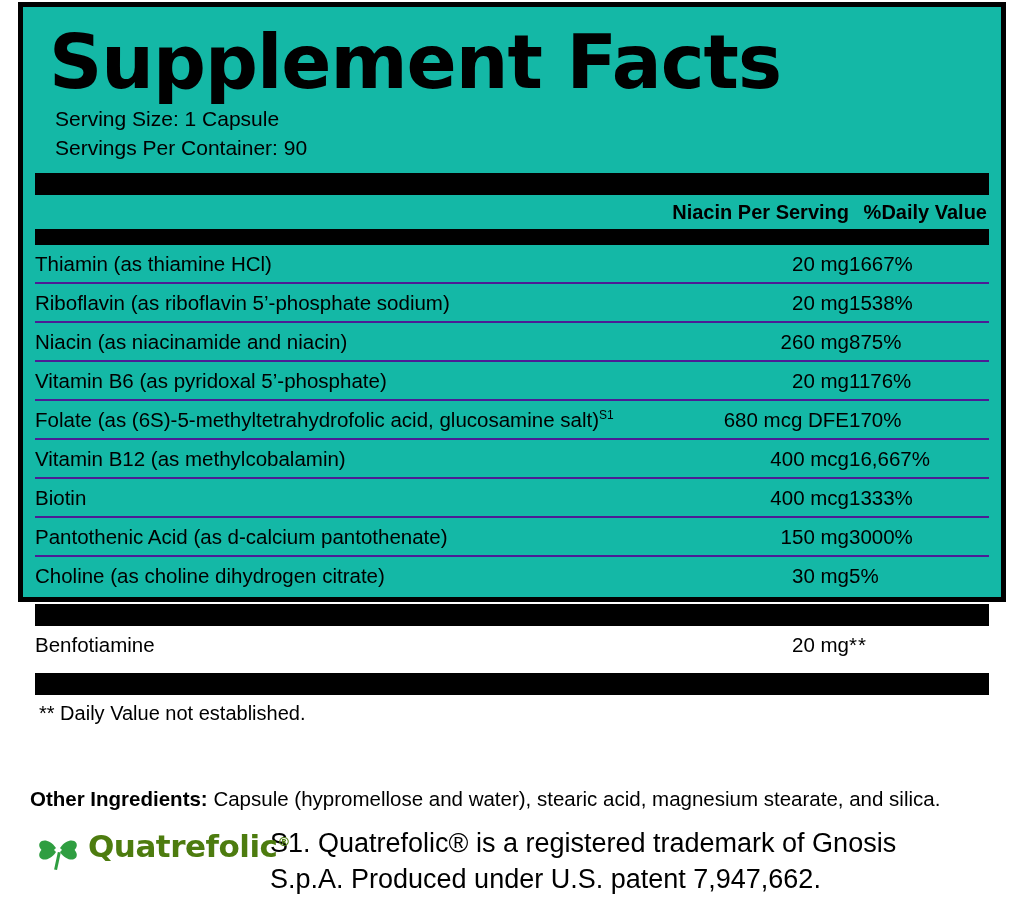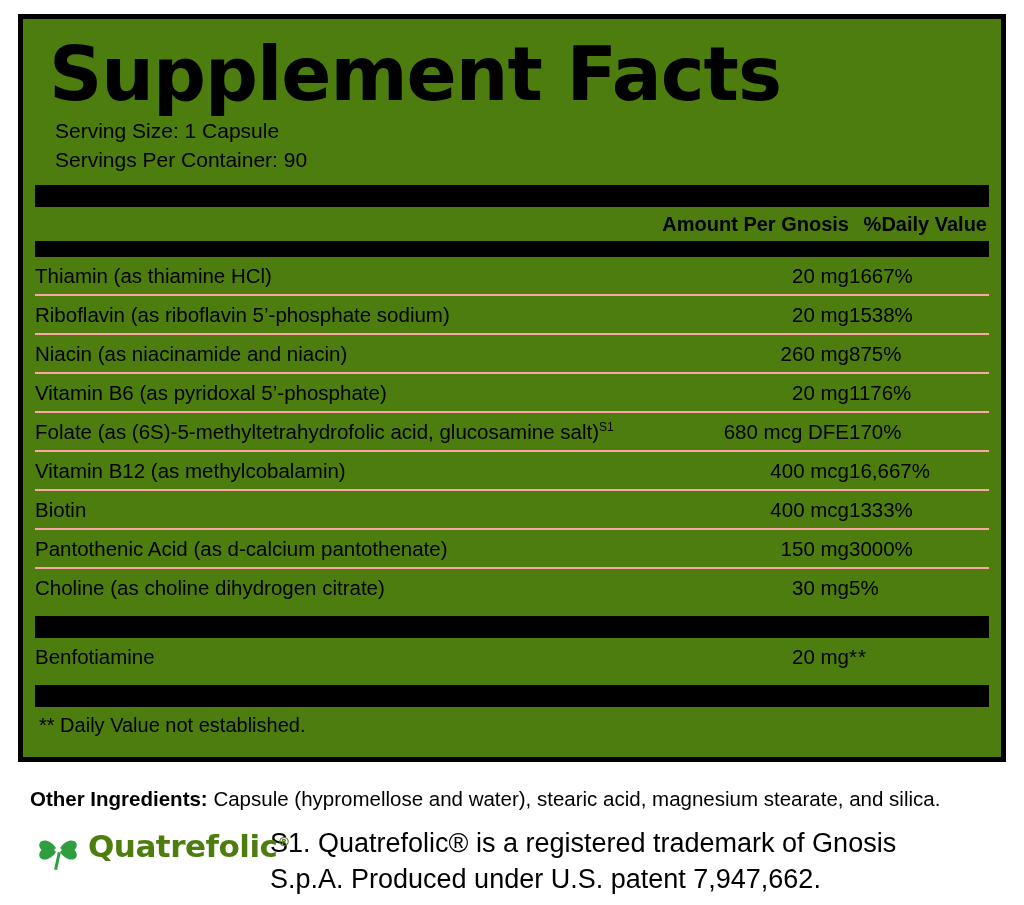--- a/index.html
+++ b/index.html
@@ -12,25 +12,25 @@
   }
   .page {
     width: 1024px;
     height: 905px;
     position: relative;
     background: #ffffff;
   }
   .panel {
     position: absolute;
     left: 18px;
-    top: 14px;
+    top: 2px;
     width: 988px;
-    height: 748px;
+    height: 600px;
     border: 5px solid #000;
-    background: #4d7c0f;
+    background: #14b8a6;
     padding: 0 12px;
   }
   .title {
     font-size: 74px;
     font-weight: bold;
     letter-spacing: -1px;
     line-height: 1.0;
     margin: 18px 0 2px 14px;
     font-family: "DejaVu Sans", sans-serif;
     white-space: nowrap;
@@ -59,21 +59,21 @@
     padding: 6px 0 5px 0;
   }
   .hdr-amount { width: 212px; text-align: right; }
   .hdr-dv { width: 140px; text-align: right; padding-right: 2px;}
   table.facts {
     width: 100%;
     border-collapse: collapse;
     font-size: 20.5px;
   }
   table.facts td {
-    border-top: 2px solid #fca5a5;
+    border-top: 2px solid #4c1d95;
     padding: 7px 0 6px 0;
     vertical-align: bottom;
   }
   table.facts tr:first-child td { border-top: none; }
   td.nutrient { padding-left: 4px; }
   td.amount { text-align: right; width: 212px; white-space: nowrap; }
   td.dv { text-align: left; width: 140px; white-space: nowrap; padding-right: 4px; }
   sup { font-size: 12px; vertical-align: super; text-align: right; }
   .footnote {
     font-size: 20px;
@@ -134,21 +134,21 @@
     <div class="title">Supplement Facts</div>
 
     <div class="serving-lines">
       <div>Serving Size: 1 Capsule</div>
       <div>Servings Per Container: 90</div>
     </div>
 
     <div class="bar-thick"></div>
 
     <div class="hdr-row">
-      <div class="hdr-amount">Amount Per Gnosis</div>
+      <div class="hdr-amount">Niacin Per Serving</div>
       <div class="hdr-dv">%Daily Value</div>
     </div>
 
     <div class="bar-med"></div>
 
     <table class="facts">
       <tbody>
         <tr>
           <td class="nutrient">Thiamin (as thiamine HCl)</td>
           <td class="amount">20 mg</td>

